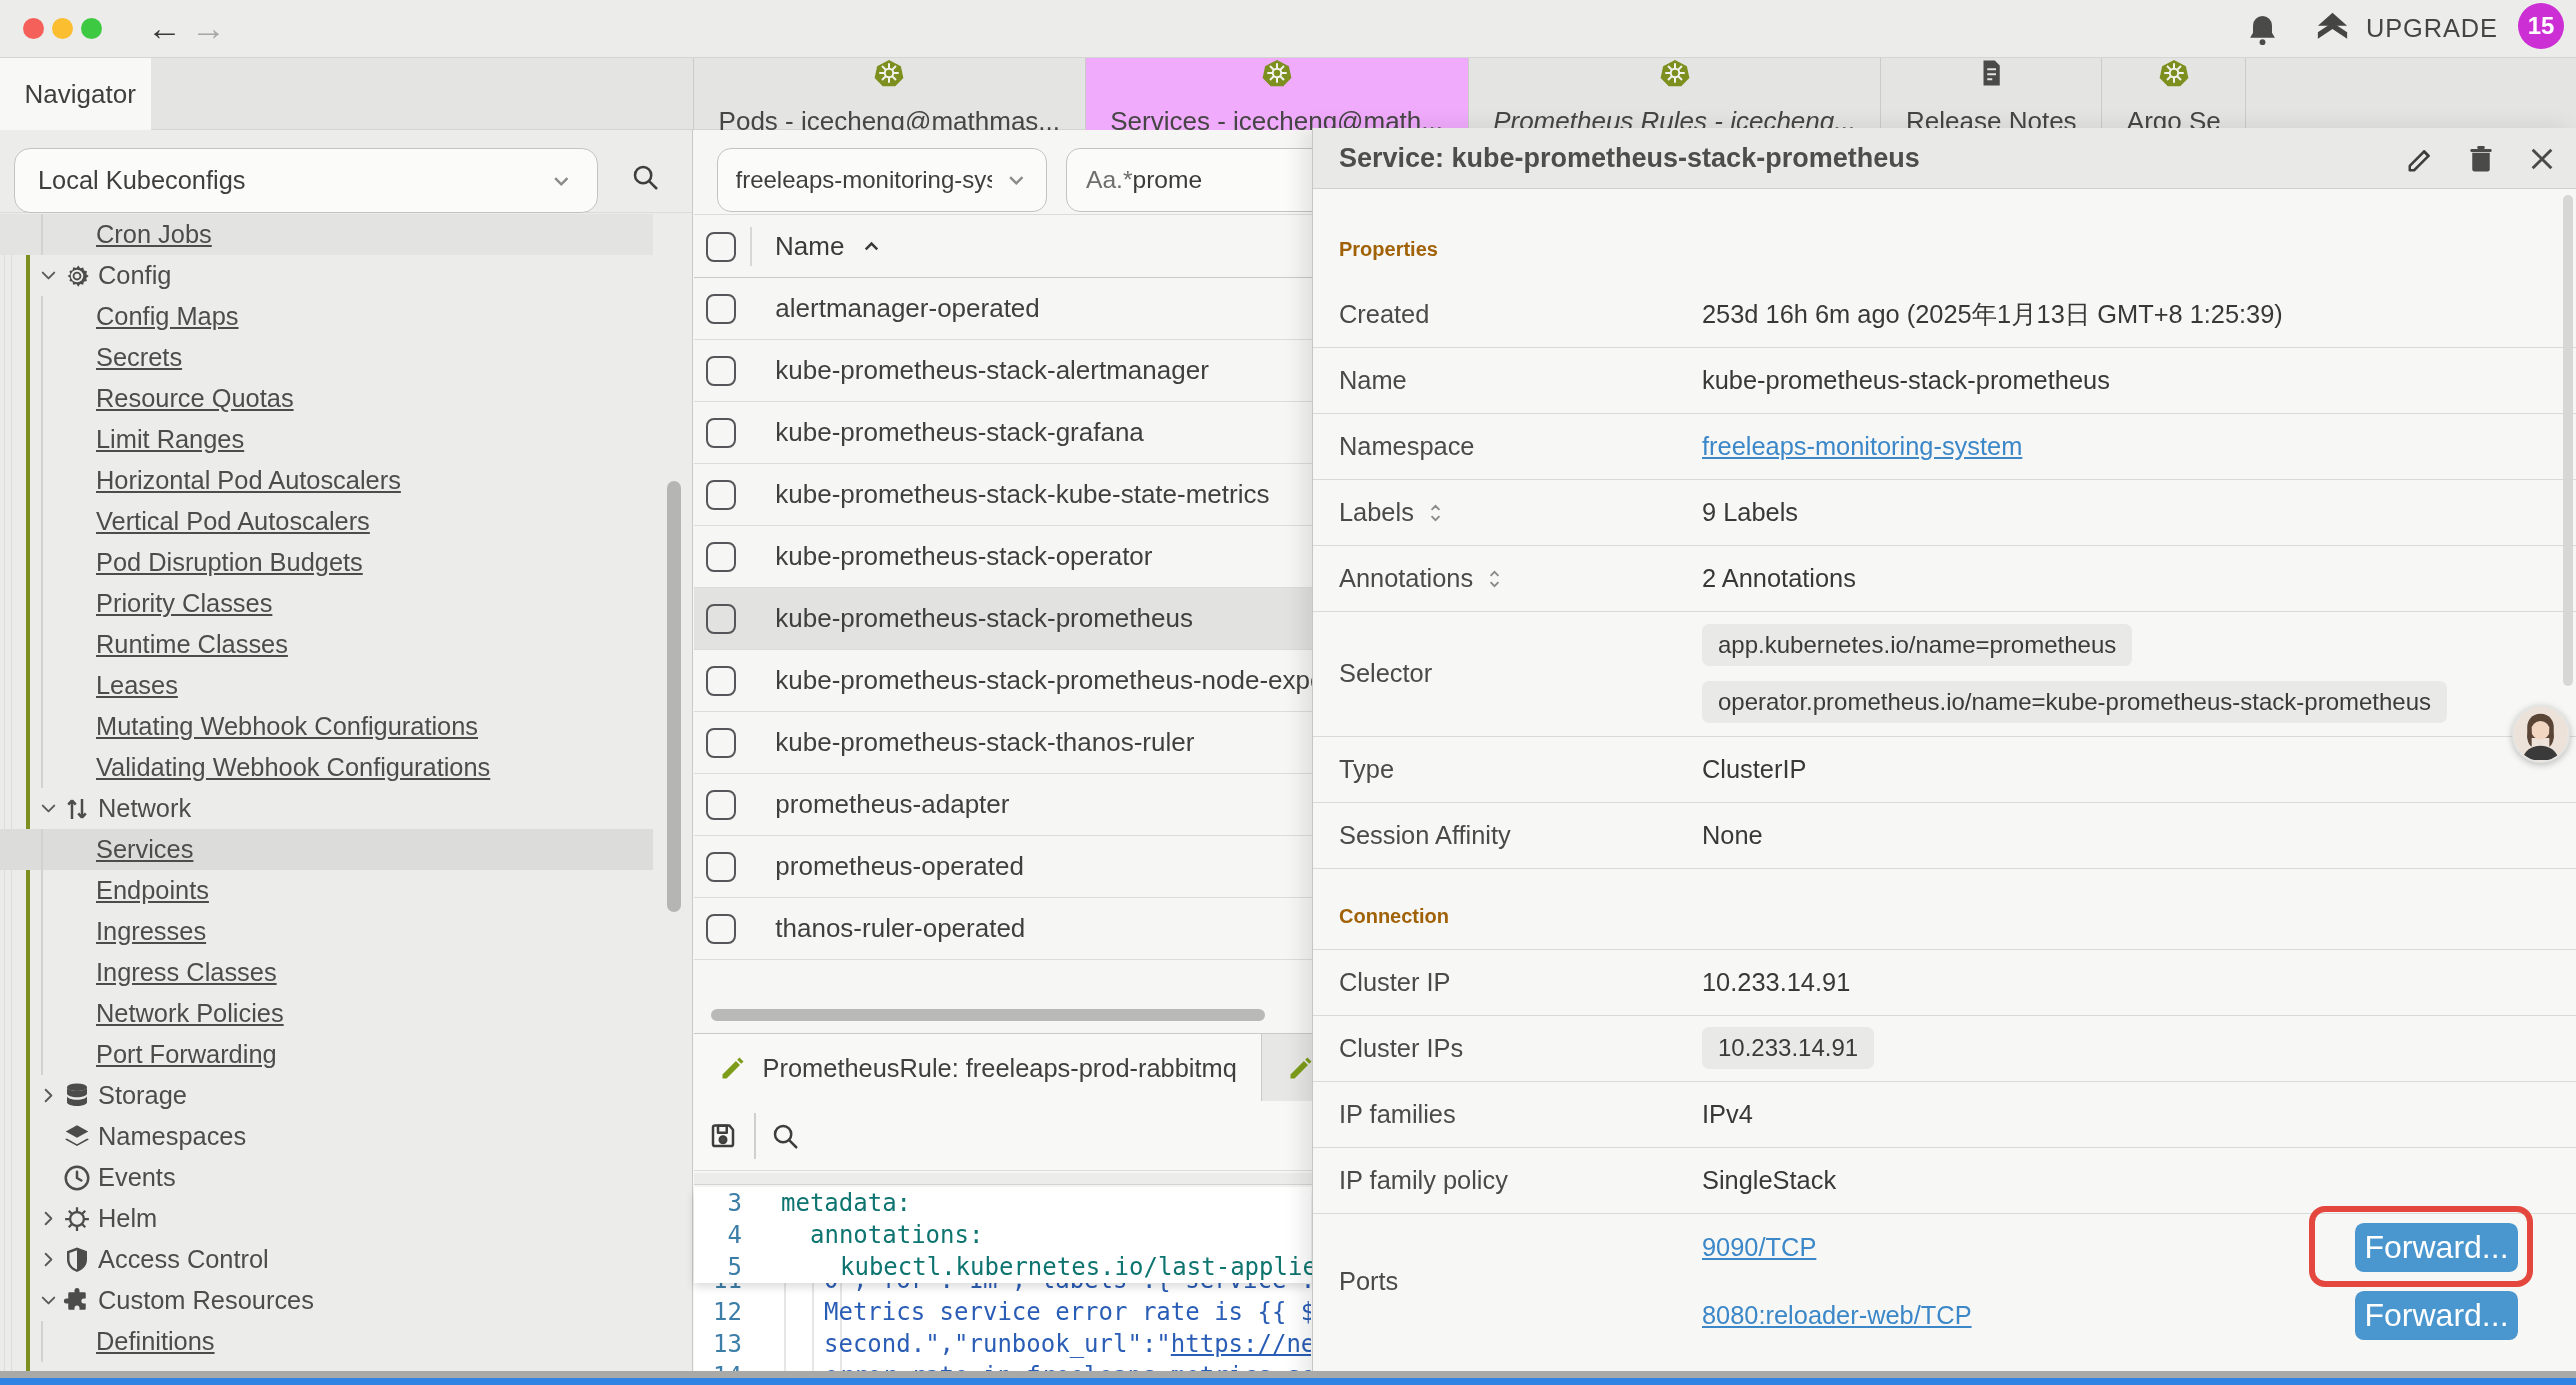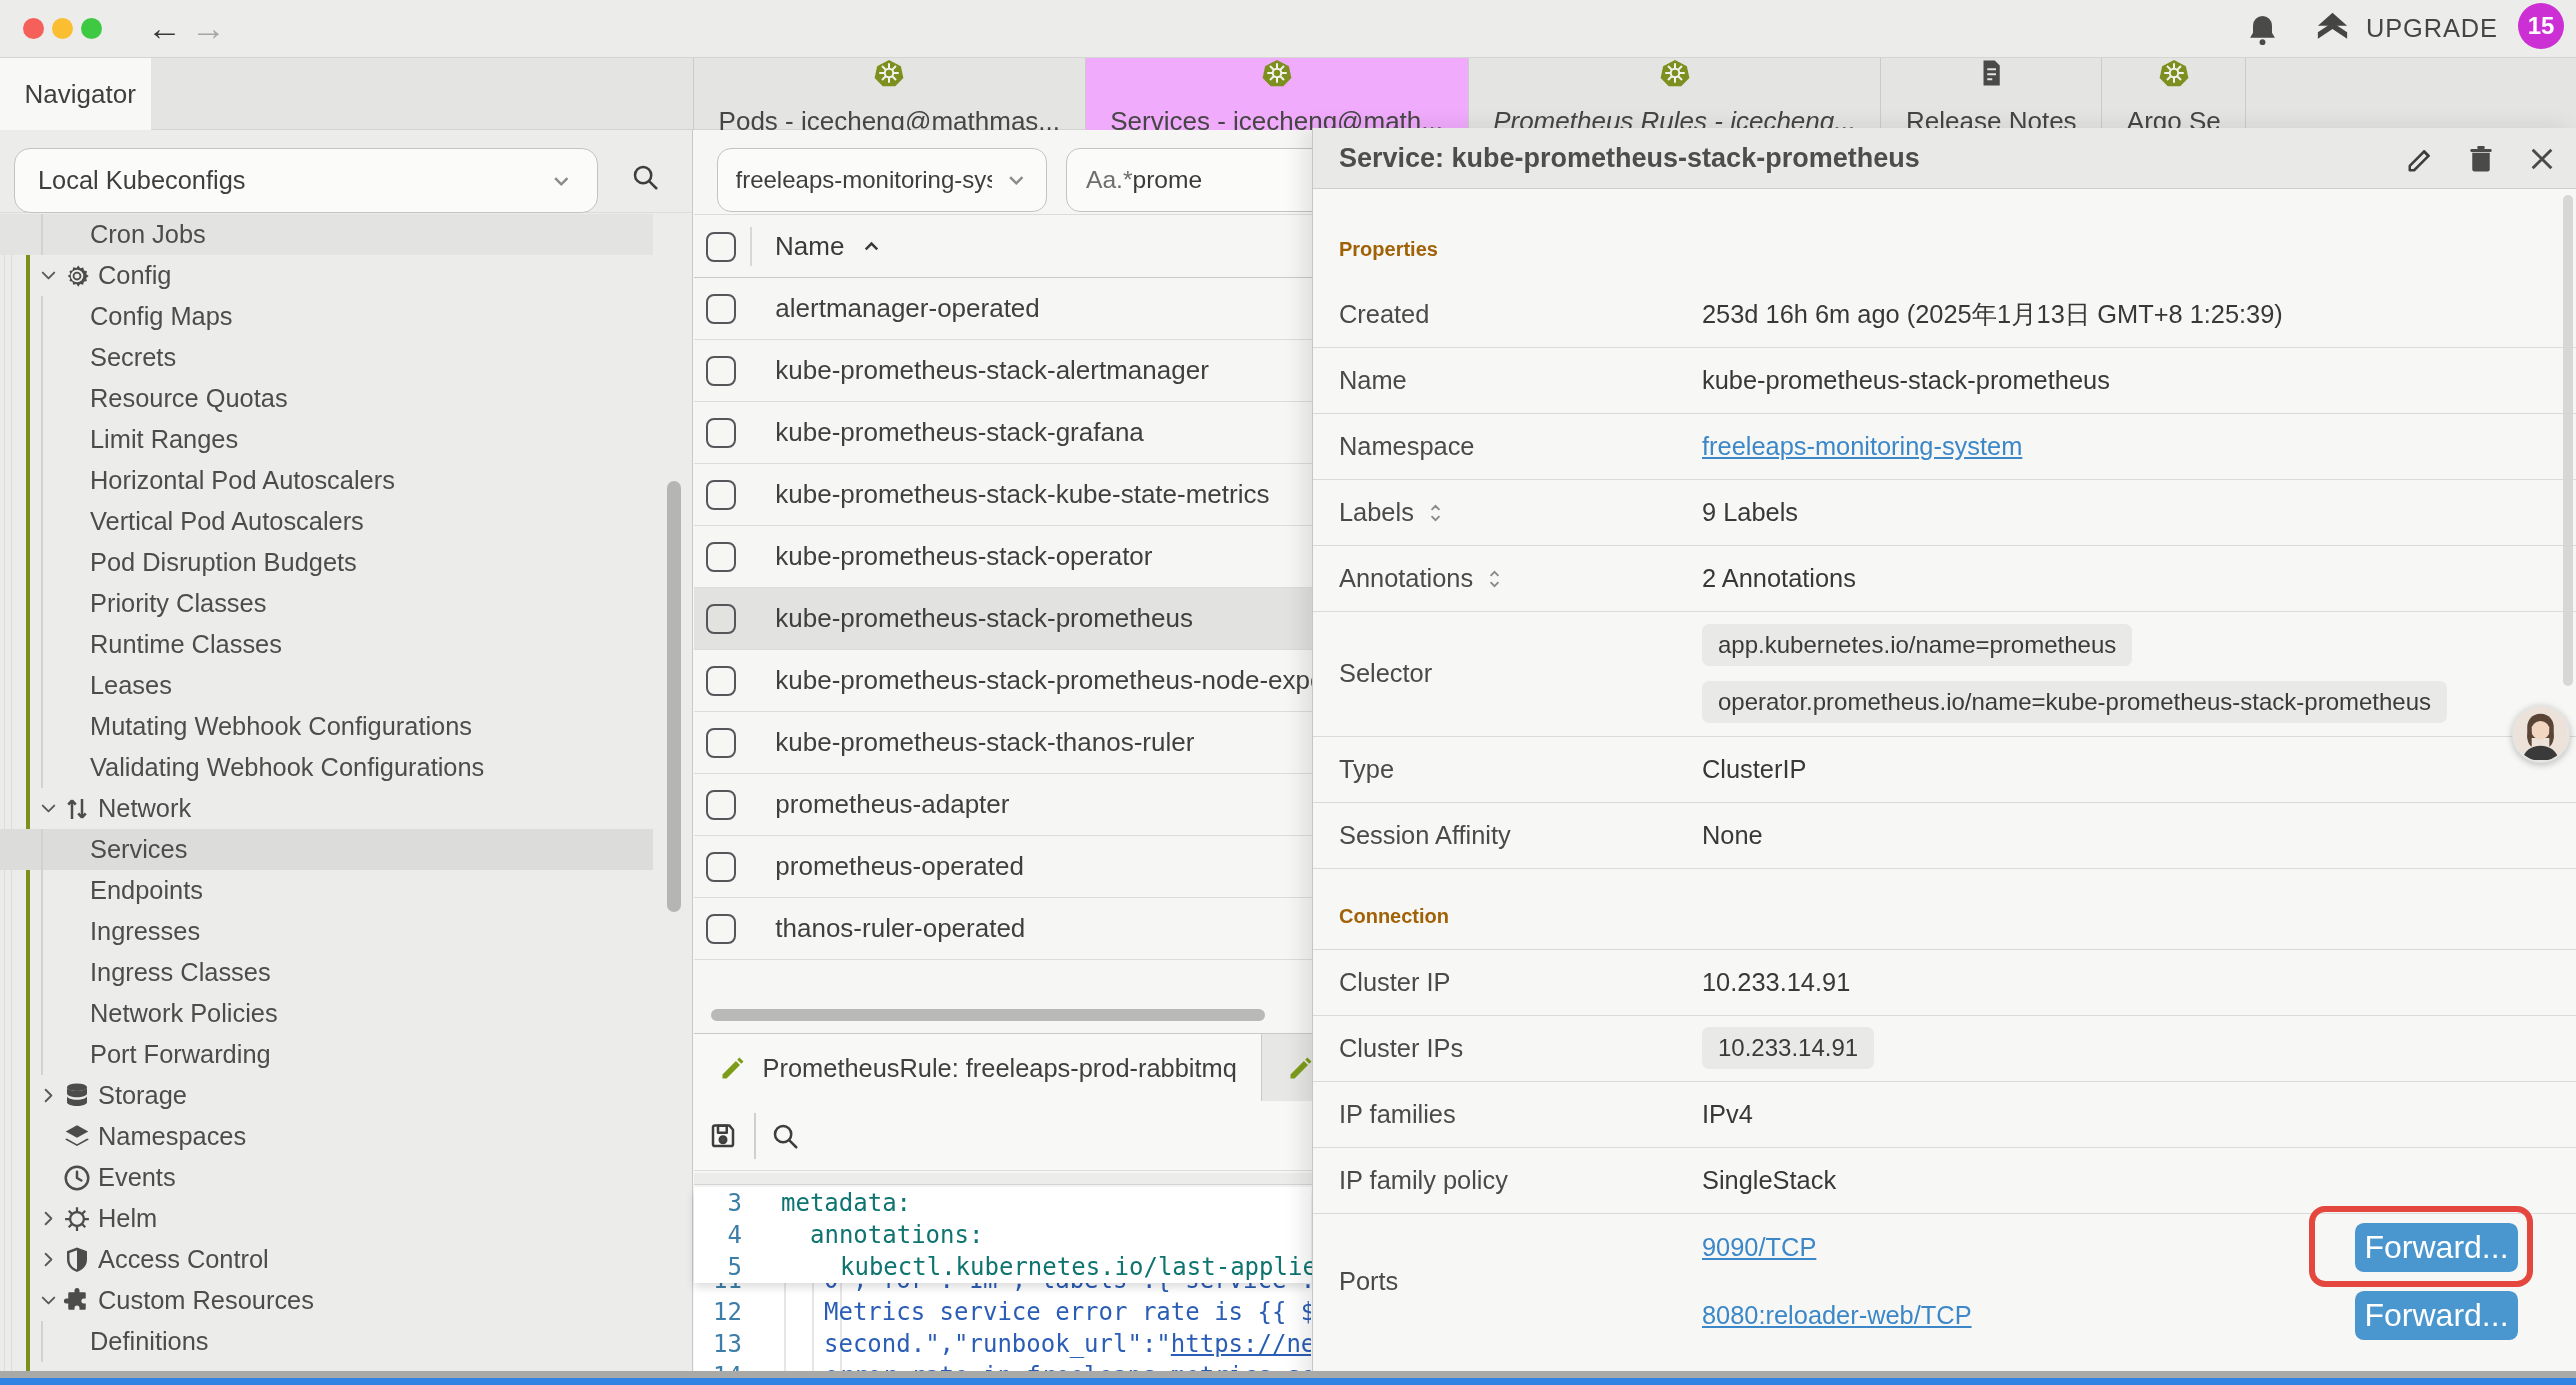--- a/index.html
+++ b/index.html
@@ -38,21 +38,21 @@
   #tree{position:absolute;left:0;top:84px;width:693px;height:1171px;}
   .guide{position:absolute;top:0;bottom:0;width:1.8px;background:#dcdcda;}
   #guide-green{position:absolute;top:0;bottom:0;left:26px;width:3.5px;background:#7d8f1e;}
   .trow{position:relative;height:41px;display:flex;align-items:center;width:653px;color:#4c4c4a;white-space:nowrap;}
   .trow.highlighted{background:#e3e3e1;}
   .trow.selected{background:#dcdcda;}
   .trow .childguide{position:absolute;left:41px;top:0;bottom:0;width:1.8px;background:#d2d2d0;}
   .trow .t-chev{position:absolute;left:37px;width:23px;display:flex;}
   .trow .t-icon{position:absolute;left:61px;width:32px;display:flex;}
   .trow .t-label.lg{position:absolute;left:98px;}
-  .trow .t-label.lc{position:absolute;left:90px;}
+  .trow .t-label.lc{position:absolute;left:96px;text-decoration:underline;}
   #sidebar-vscroll{position:absolute;left:667px;top:351px;width:14px;height:431px;background:#b5b5b3;border-radius:7px;}
 
   
   #middle{position:absolute;left:694px;top:130px;width:1882px;height:1256px;background:#f6f6f4;}
   #filter-row{position:absolute;left:0;top:0;width:1882px;height:85px;border-bottom:0.9px solid #dcdcda;}
   #namespace-select{position:absolute;left:23px;top:18.4px;width:330px;height:64px;background:#fbfbf9;border:1.8px solid #c3c3c1;border-radius:14px;display:flex;align-items:center;gap:12.3px;padding:0 17.5px;font-size:24px;color:#3e3e3c;}
   #namespace-select .ns-label{overflow:hidden;white-space:nowrap;}
   #filter-box{position:absolute;left:372px;top:18.4px;width:263px;height:64px;background:#fbfbf9;border:1.8px solid #c3c3c1;border-radius:14px;display:flex;align-items:center;padding:0 19px;font-size:24.6px;}
   .filter-op{color:#6e6e6c;}
   #filter-value{color:#3a3a38;}

